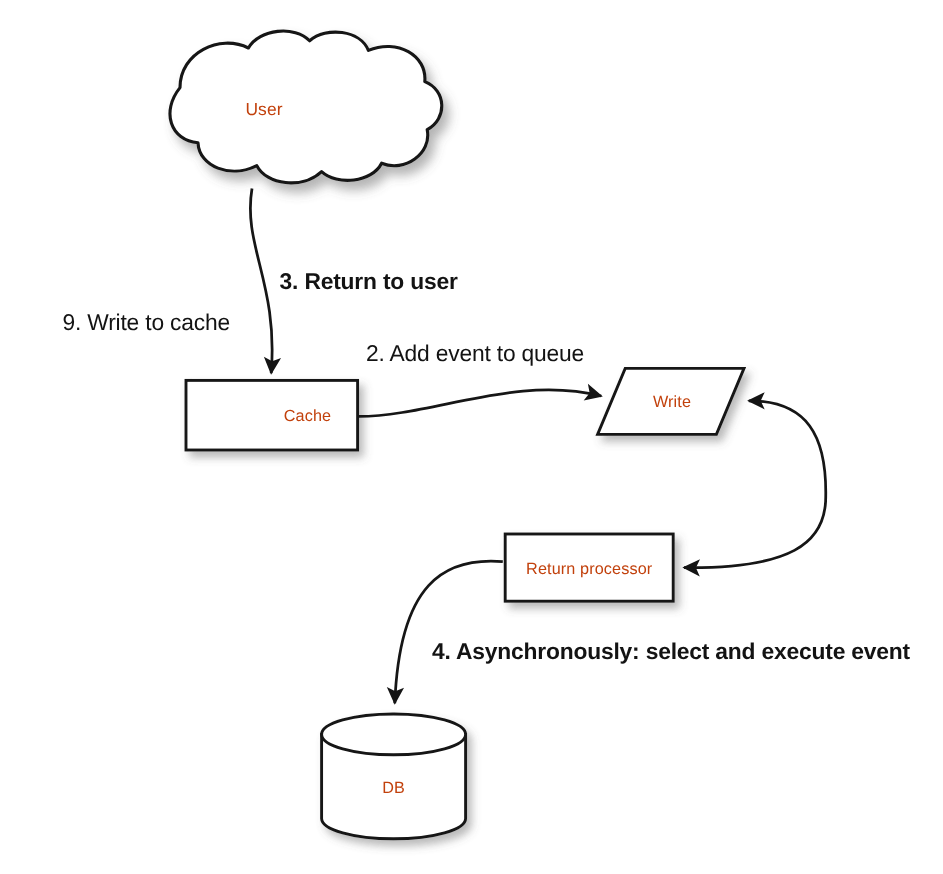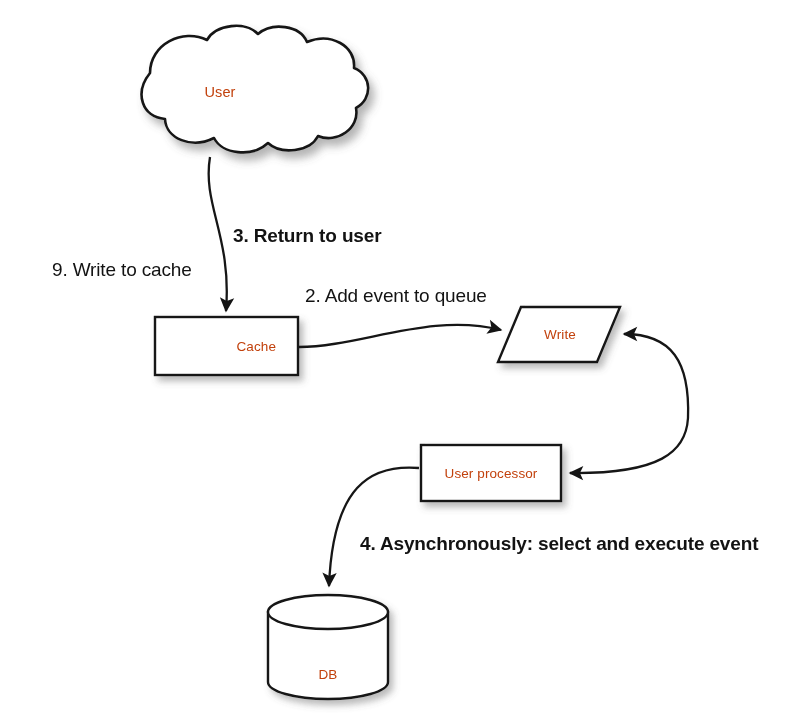--- a/index.html
+++ b/index.html
@@ -59,21 +59,21 @@
 
   #label-write-to-cache   { left: 52px;  top: 259px; }
   #label-return-to-user   { left: 233px; top: 225px; font-weight: bold; }
   #label-add-event-queue  { left: 305px; top: 285px; }
   #label-async-execute    { left: 360px; top: 533px; font-weight: bold; }
 
   #label-user   { left: 168px; top: 84px;  width: 104px; font-size: 14.5px; }
   #label-cache  { left: 176px; top: 339px; width: 100px; text-align: right; }
   #label-queue  { left: 508px; top: 327px; width: 104px; }
   #label-eventproc { left: 424px; top: 466px; width: 134px; }
-  #label-db     { left: 278px; top: 667px; width: 100px; }
+  #label-db     { left: 278px; top: 649px; width: 100px; }
 </style>
 </head>
 <body>
 
 <div id="diagram-canvas">
 
   <svg class="layer" viewBox="0 0 786 728">
     <defs>
       <filter id="softShadow" x="-30%" y="-30%" width="180%" height="190%">
         <feDropShadow dx="5" dy="7" stdDeviation="4.5" flood-color="#5a5a5a" flood-opacity="0.45"></feDropShadow>
@@ -135,21 +135,21 @@
 
     <path d="M 419 468 C 370 464, 333 486, 329 586" fill="none" stroke="#161616" stroke-width="2.3" marker-end="url(#arrowEnd)"></path>
   </svg>
 
   <div class="node-label" id="label-user">User</div>
 
   <div class="node-label" id="label-cache">Cache</div>
 
   <div class="node-label" id="label-queue">Write</div>
 
-  <div class="node-label" id="label-eventproc">User processor</div>
+  <div class="node-label" id="label-eventproc">Return processor</div>
 
   <div class="node-label" id="label-db">DB</div>
 
   <div class="step-label" id="label-write-to-cache">9. Write to cache</div>
 
   <div class="step-label" id="label-add-event-queue">2. Add event to queue</div>
 
   <div class="step-label" id="label-return-to-user">3. Return to user</div>
 
   <div class="step-label" id="label-async-execute">4. Asynchronously: select and execute event</div>

